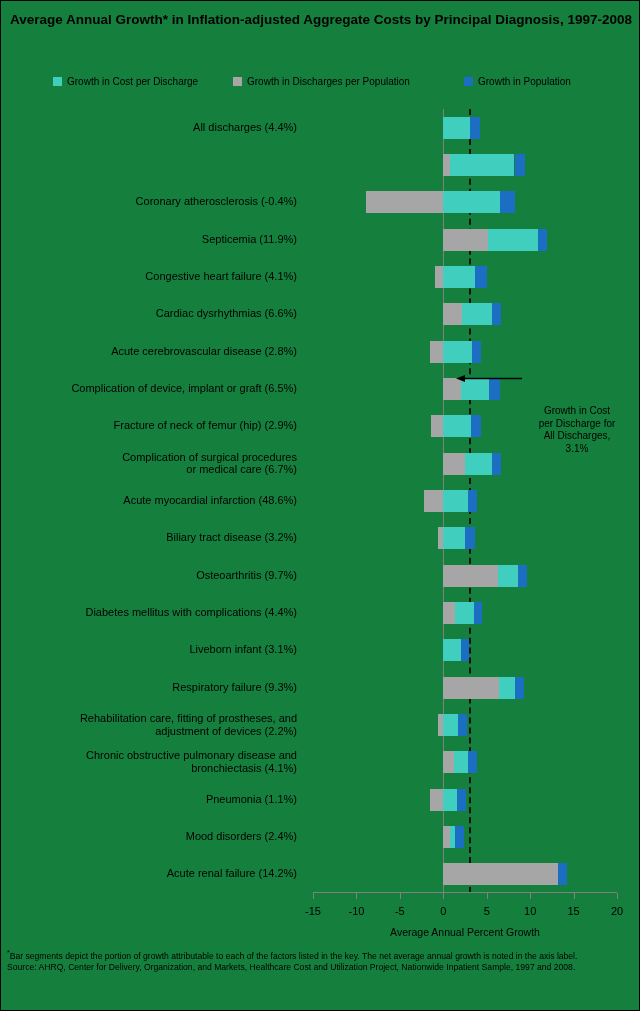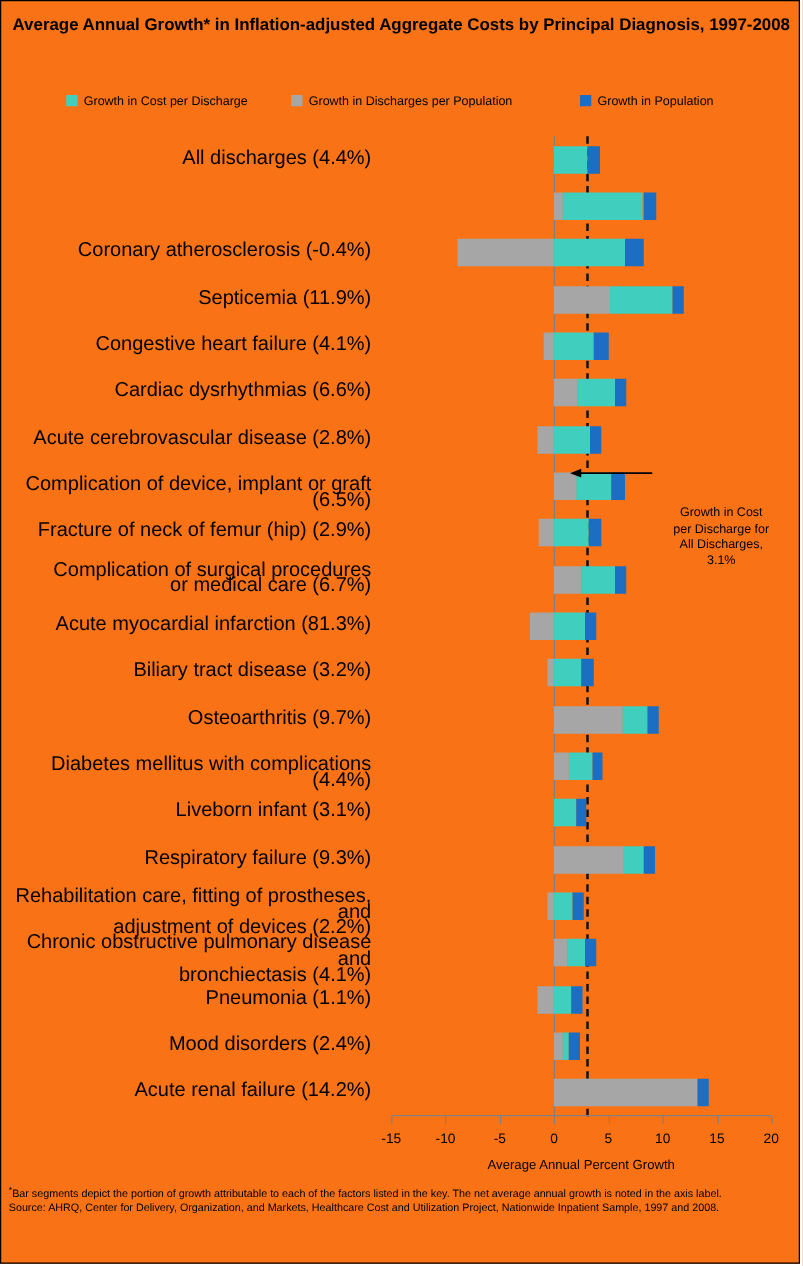--- a/index.html
+++ b/index.html
@@ -1,32 +1,32 @@
 <!DOCTYPE html>
 <html><head>
 <meta charset="utf-8">
 <style>
   html,body{margin:0;padding:0;background:#fff;}
   body{width:642px;height:1013px;font-family:"Liberation Sans",sans-serif;color:#000;}
-  #frame{position:relative;width:640px;height:1011px;border:1px solid #000;box-sizing:border-box;overflow:hidden;background:#f97316;}
+  #frame{position:relative;width:640px;height:1011px;border:1px solid #000;box-sizing:border-box;overflow:hidden;background:#15803d;}
 
   #title{position:absolute;left:0;top:10px;width:640px;text-align:center;font-size:13.5px;font-weight:bold;line-height:18px;}
 
   #legend{position:absolute;left:0;top:72px;width:640px;height:20px;}
   .lg{position:absolute;font-size:10px;white-space:nowrap;}
   .lg .sw{display:inline-block;width:9px;height:9px;vertical-align:-1px;margin-right:5px;}
   .lg .tx{display:inline-block;}
   #lg0{left:52px;top:3px;}
   #lg1{left:232px;top:3px;}
   #lg2{left:463px;top:3px;}
 
   
   #plot{position:absolute;left:312px;top:108px;width:304px;height:784px;}
   #labels{position:absolute;left:8px;top:108px;width:296px;height:784px;}
-  .lbl{position:absolute;right:8px;text-align:right;font-size:16px;line-height:12.6px;white-space:pre-line;}
+  .lbl{position:absolute;right:8px;text-align:right;font-size:11px;line-height:12.6px;white-space:pre-line;}
 
   .bar{position:absolute;height:22px;}
   .seg{position:absolute;top:0;height:100%;}
   .s-cost{background:#40cfbe;}
   .s-disch{background:#a6a6a6;}
   .s-pop{background:#1b6ec2;}
 
   #axisline{position:absolute;left:131px;top:0;width:1px;height:784px;background:#808080;}
   #refline{position:absolute;left:158px;top:0;width:0;height:784px;border-left:2px dashed #111;}
   #baseline{position:absolute;left:0;bottom:0;width:304px;height:1px;background:#808080;}
@@ -66,21 +66,21 @@
       <div class="lbl" style="top: 11.6667px; transform: translateY(0px);">All discharges (4.4%)</div>
       <div class="lbl" style="top: 86.3333px; transform: translateY(0px);">Coronary atherosclerosis (-0.4%)</div>
       <div class="lbl" style="top: 123.667px; transform: translateY(0px); text-align: center;">Septicemia (11.9%)</div>
       <div class="lbl" style="top: 161px; transform: translateY(0px);">Congestive heart failure (4.1%)</div>
       <div class="lbl" style="top: 198.333px; transform: translateY(0px);">Cardiac dysrhythmias (6.6%)</div>
       <div class="lbl" style="top: 235.667px; transform: translateY(0px);">Acute cerebrovascular disease (2.8%)</div>
       <div class="lbl" style="top: 273px; transform: translateY(0px);">Complication of device, implant or graft (6.5%)</div>
       <div class="lbl" style="top: 310.333px; transform: translateY(0px);">Fracture of neck of femur (hip) (2.9%)</div>
       <div class="lbl" style="top: 347.667px; transform: translateY(-6.3px);">Complication of surgical procedures
 or medical care (6.7%)</div>
-      <div class="lbl" style="top: 385px; transform: translateY(0px);">Acute myocardial infarction (81.3%)</div>
+      <div class="lbl" style="top: 385px; transform: translateY(0px);">Acute myocardial infarction (48.6%)</div>
       <div class="lbl" style="top: 422.333px; transform: translateY(0px);">Biliary tract disease (3.2%)</div>
       <div class="lbl" style="top: 459.667px; transform: translateY(0px); padding-left: 31px;">Osteoarthritis (9.7%)</div>
       <div class="lbl" style="top: 497px; transform: translateY(0px);">Diabetes mellitus with complications (4.4%)</div>
       <div class="lbl" style="top: 534.333px; transform: translateY(0px);">Liveborn infant (3.1%)</div>
       <div class="lbl" style="top: 571.667px; transform: translateY(0px);">Respiratory failure (9.3%)</div>
       <div class="lbl" style="top: 609px; transform: translateY(-6.3px);">Rehabilitation care, fitting of prostheses, and
 adjustment of devices (2.2%)</div>
       <div class="lbl" style="top: 646.333px; transform: translateY(-6.3px);">Chronic obstructive pulmonary disease and
 bronchiectasis (4.1%)</div>
       <div class="lbl" style="top: 683.667px; transform: translateY(0px);">Pneumonia (1.1%)</div>

